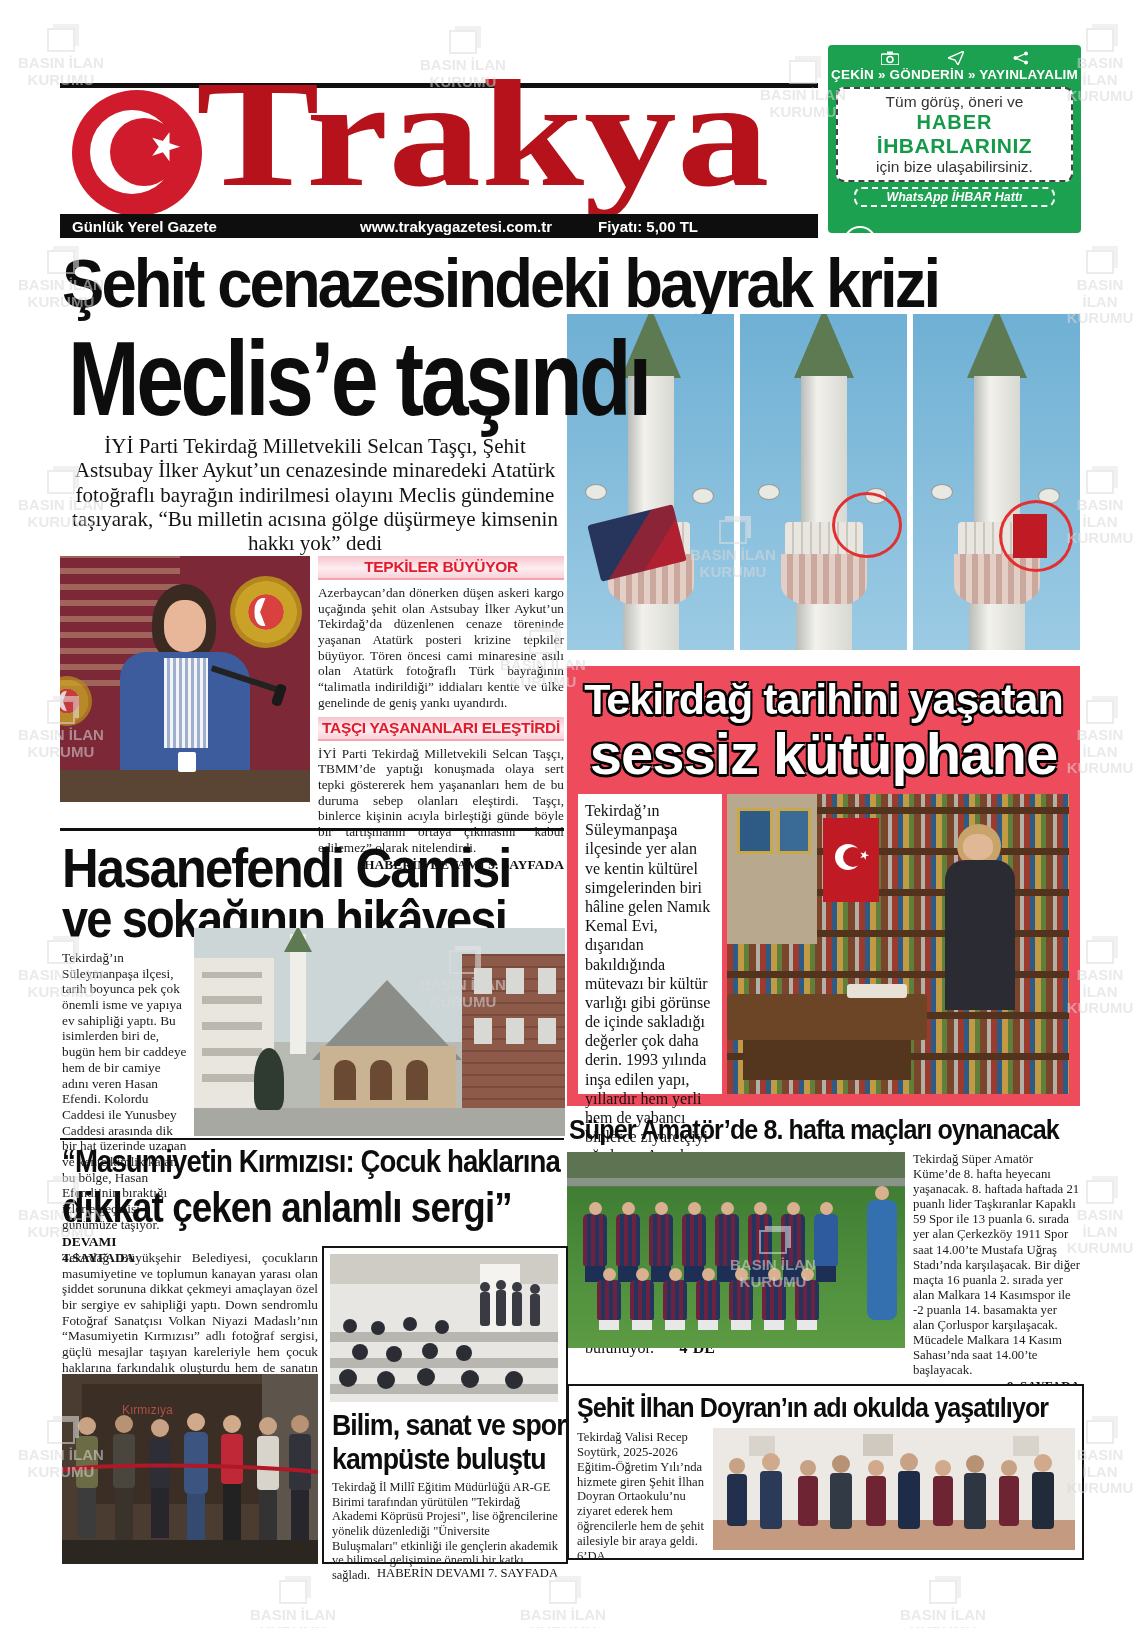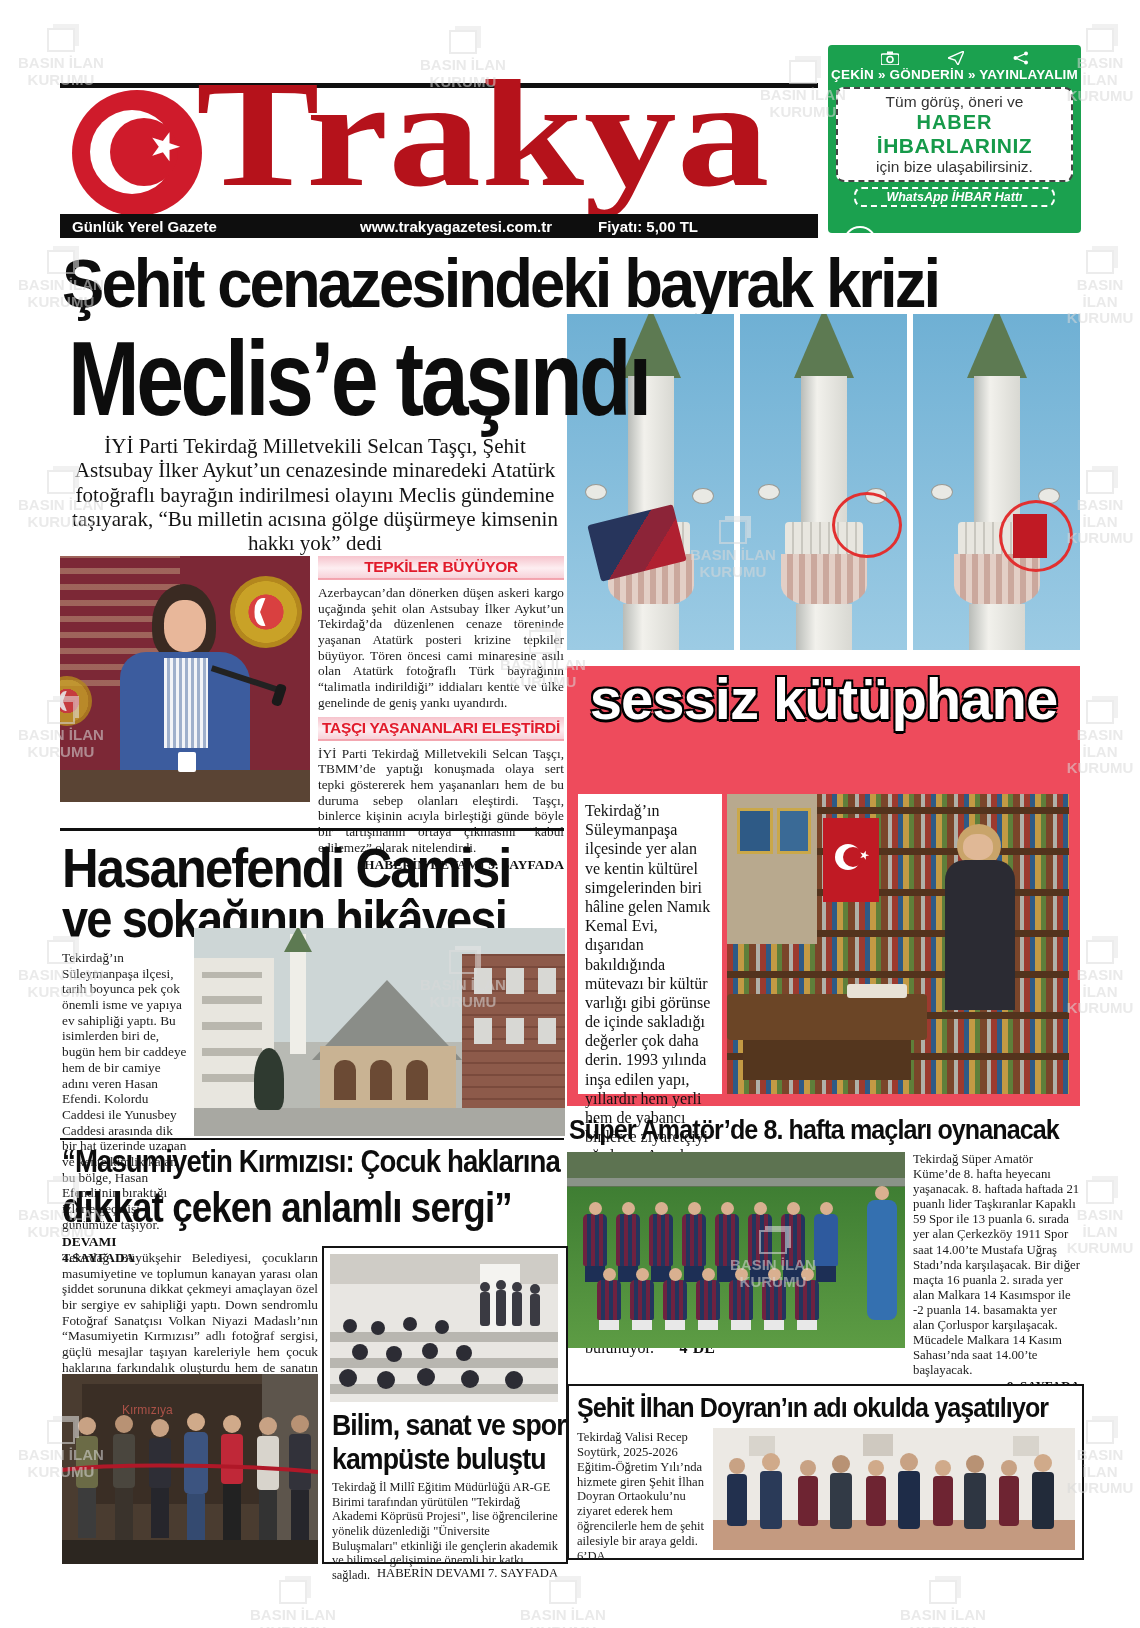--- a/index.html
+++ b/index.html
@@ -226,20 +226,21 @@
     <div class="abs" style="left:312px;top:40px;width:18px;height:26px;background:#d8d8d4;"></div>
     <div class="abs" style="left:344px;top:40px;width:18px;height:26px;background:#d8d8d4;"></div>
     <div class="abs" style="left:280px;top:90px;width:18px;height:26px;background:#d8d8d4;"></div>
     <div class="abs" style="left:312px;top:90px;width:18px;height:26px;background:#d8d8d4;"></div>
     <div class="abs" style="left:344px;top:90px;width:18px;height:26px;background:#d8d8d4;"></div>
     <div class="abs" style="left:0;top:180px;width:371px;height:28px;background:#a8a8a2;"></div>
     <div class="abs" style="left:60px;top:120px;width:30px;height:62px;background:#2f3a30;border-radius:50% 50% 20% 20%;"></div>
   </div>
 
   <div class="abs redsec" style="left:567px;top:666px;width:513px;height:440px;">
+    <div class="banner" style="font-size:43px;margin-top:12px;letter-spacing:-1px;">Tekirdağ tarihini yaşatan</div>
     <div class="banner" style="font-size:58px;margin-top:4px;letter-spacing:-1px;">sessiz kütüphane</div>
     <div class="abs libtext serif" style="left:11px;top:128px;width:130px;height:286px;">
       <span>Tekirdağ’ın Süleymanpaşa ilçesinde yer alan ve kentin kültürel simgelerinden biri hâline gelen Namık Kemal Evi, dışarıdan bakıldığında mütevazı bir kültür varlığı gibi görünse de içinde sakladığı değerler çok daha derin. 1993 yılında inşa edilen yapı, yıllardır hem yerli hem de yabancı binlerce ziyaretçiyi ağırlıyor. Ancak çoğu ziyaretçinin bilmediği önemli bir ayrıntı var: Namık Kemal Evi’nin alt katında, Tekirdağ’ın hafızasını ayakta tutan geniş bir kütüphane bulunuyor.</span>
       <b class="pref">4’DE</b>
     </div>
     <div class="photo lib-ph" style="left:160px;top:128px;width:342px;height:300px;">
       <div class="abs" style="left:0;top:0;width:90px;height:150px;background:#b8a98e;"></div>
       <div class="abs" style="left:10px;top:14px;width:30px;height:40px;background:#2e5a86;border:3px solid #caa84a;"></div>
       <div class="abs" style="left:50px;top:14px;width:28px;height:40px;background:#3a6a96;border:3px solid #caa84a;"></div>
       <div class="abs" style="left:96px;top:24px;width:56px;height:84px;background:#c01a24;">

